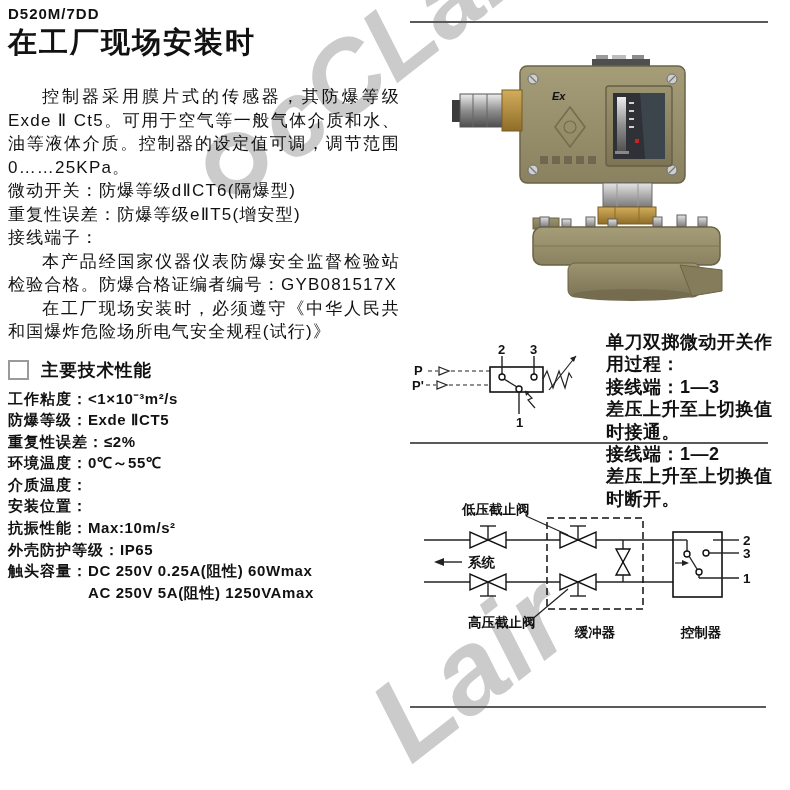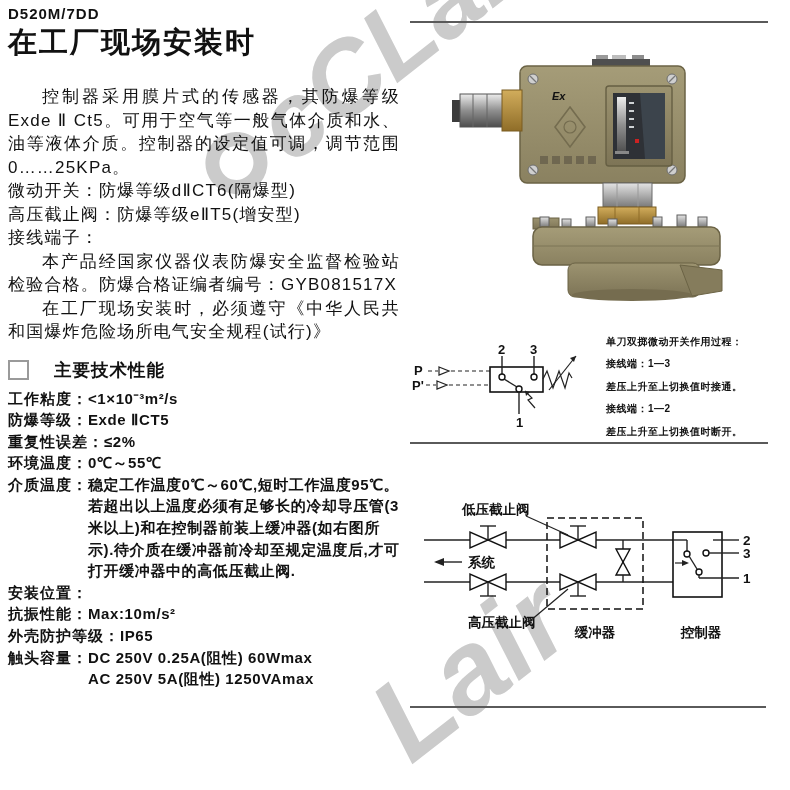--- a/index.html
+++ b/index.html
@@ -13,37 +13,37 @@
   .wm-bottom{left:386px;top:676px;font-size:116px;}
   .wm-ring{display:inline-block;width:34px;height:34px;border:14px solid #cbcbcb;border-radius:50%;}
   
   .left-col{position:absolute;z-index:1;left:8px;top:5px;width:392px;}
   .model{font-size:15px;font-weight:bold;letter-spacing:1px;}
   .title{margin:1px 0 0 0;font-size:29px;font-weight:bold;letter-spacing:2px;}
   .intro{margin-top:22px;}
   .body{margin:0;font-size:17px;line-height:23.5px;font-weight:normal;letter-spacing:1.2px;
         text-align:justify;}
   .indent{text-indent:2em;}
-  .spec-heading{display:flex;align-items:center;gap:25px;margin-top:14px;
+  .spec-heading{display:flex;align-items:center;gap:12px;margin-top:14px;
                 font-size:17.5px;font-weight:bold;letter-spacing:1px;}
   .checkbox{width:17px;height:16px;border:2px solid #9a9a9a;background:#fff;flex:0 0 auto;}
   .specs{margin-top:6px;}
   .spec-row{display:flex;font-size:15px;line-height:21.6px;font-weight:bold;}
   .spec-label{white-space:nowrap;letter-spacing:1px;}
   .spec-value{flex:1;letter-spacing:0.6px;}
   
   .right-col{position:absolute;z-index:1;left:0;top:0;width:790px;height:790px;pointer-events:none;}
   .rule{position:absolute;height:2px;background:#5a5a5a;}
   .rule1{left:410px;top:21px;width:358px;}
   .rule2{left:410px;top:442px;width:358px;}
   .rule3{left:410px;top:706px;width:356px;}
   .photo-wrap{position:absolute;left:440px;top:55px;width:300px;height:250px;}
   .switch-wrap{position:absolute;left:408px;top:328px;width:200px;height:112px;}
   .switch-note{position:absolute;left:606px;top:331px;width:184px;
-               font-size:10px;line-height:22.4px;font-weight:bold;letter-spacing:0.5px;}
+               font-size:18px;line-height:22.4px;font-weight:bold;letter-spacing:0.5px;}
   .piping-wrap{position:absolute;left:410px;top:494px;width:372px;height:155px;}
   svg text{font-family:"Liberation Sans",sans-serif;font-weight:bold;fill:#111;}
   .dline{stroke:#222;stroke-width:1.4;fill:none;}
   .dthin{stroke:#222;stroke-width:1.2;fill:none;}
 </style>
 </head>
 <body>
 
 <div class="page">
 
@@ -55,21 +55,21 @@
     <span>Lair</span>
   </div>
 
   <div class="left-col">
     <div class="model">D520M/7DD</div>
     <div class="title">在工厂现场安装时</div>
 
     <div class="intro">
       <p class="body indent">控制器采用膜片式的传感器，其防爆等级Exde Ⅱ Ct5。可用于空气等一般气体介质和水、油等液体介质。控制器的设定值可调，调节范围0……25KPa。</p>
       <p class="body">微动开关：防爆等级dⅡCT6(隔爆型)</p>
-      <p class="body">高压截止阀：防爆等级eⅡT5(增安型)</p>
+      <p class="body">重复性误差：防爆等级eⅡT5(增安型)</p>
       <p class="body">接线端子：</p>
       <p class="body indent">本产品经国家仪器仪表防爆安全监督检验站检验合格。防爆合格证编者编号：GYB081517X</p>
       <p class="body indent">在工厂现场安装时，必须遵守《中华人民共和国爆炸危险场所电气安全规程(试行)》</p>
     </div>
 
     <div class="spec-heading">
       <span class="checkbox"></span>
       <span>主要技术性能</span>
     </div>
 
@@ -85,21 +85,20 @@
       <div class="spec-row">
         <span class="spec-label">重复性误差：</span>
         <span class="spec-value">≤2%</span>
       </div>
       <div class="spec-row">
         <span class="spec-label">环境温度：</span>
         <span class="spec-value">0℃～55℃</span>
       </div>
       <div class="spec-row">
         <span class="spec-label">介质温度：</span>
-        <span class="spec-value">稳定工作温度0℃～60℃,短时工作温度95℃。若超出以上温度必须有足够长的冷却导压管(3米以上)和在控制器前装上缓冲器(如右图所示).待介质在缓冲器前冷却至规定温度后,才可打开缓冲器中的高低压截止阀.</span>
       </div>
       <div class="spec-row">
         <span class="spec-label">安装位置：</span>
       </div>
       <div class="spec-row">
         <span class="spec-label">抗振性能：</span>
         <span class="spec-value">Max:10m/s²</span>
       </div>
       <div class="spec-row">
         <span class="spec-label">外壳防护等级：</span>

